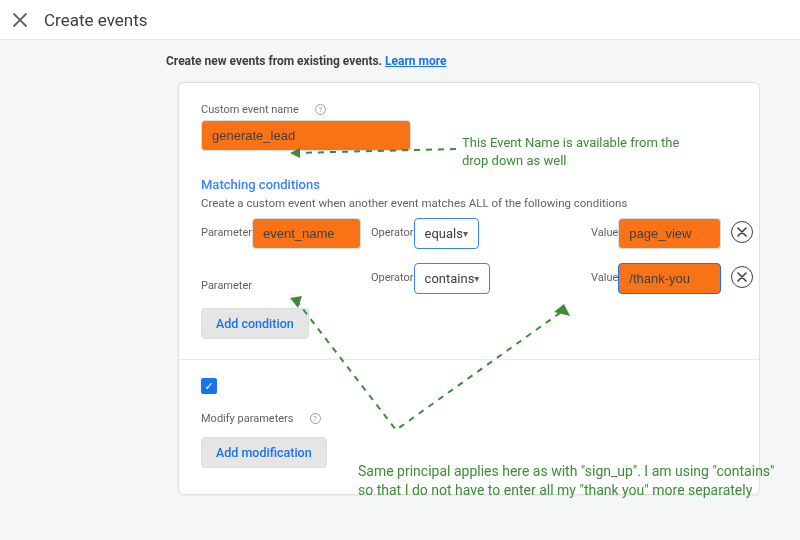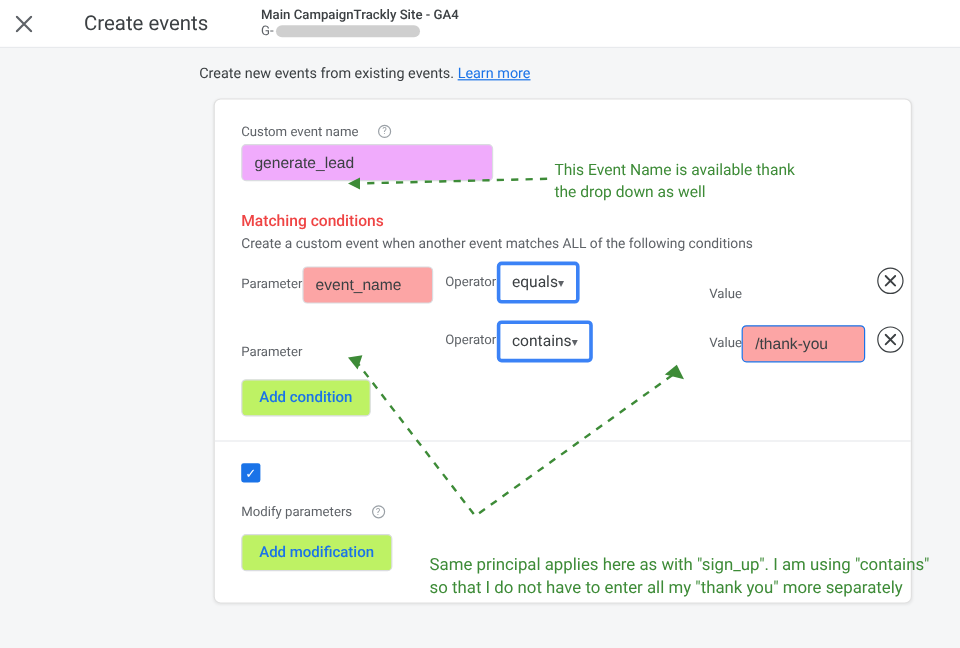--- a/index.html
+++ b/index.html
@@ -13,21 +13,20 @@
       overflow: hidden;
       position: relative;
     }
     .header {
       background: #fff;
       height: 40px;
       display: flex;
       align-items: center;
       padding: 0 12px;
       border-bottom: 1px solid #e8eaed;
-      gap: 26px;
     }
     .close-icon {
       width: 16px; height: 16px;
       display: flex; align-items: center; justify-content: center;
       cursor: pointer;
       color: #5f6368;
     }
     .header-title {
       font-size: 17px;
       color: #3c4043;
@@ -54,20 +53,21 @@
       width: 120px; height: 10px;
       background: #cfcfcf;
       border-radius: 5px;
       vertical-align: middle;
       margin-left: 2px;
     }
     .intro {
       padding: 14px 0 6px 166px;
       font-size: 12px;
       color: #3c4043;
+      font-weight: bold;
     }
     .intro a { color: #1a73e8; text-decoration: underline; }
     .panel {
       background: #fff;
       margin: 8px 40px 0 178px;
       border: 1px solid #e0e0e0;
       border-radius: 6px;
       padding: 20px 22px 26px 22px;
       box-shadow: 0 1px 2px rgba(60,64,67,0.08);
     }
@@ -93,62 +93,62 @@
       align-items: center; justify-content: center;
       font-size: 8px; color: #9aa0a6;
     }
     .text-input {
       border: 1px solid #dadce0;
       border-radius: 4px;
       padding: 7px 10px;
       font-size: 13px;
       width: 210px;
       color: #3c4043;
-      background: #f0abfc;
+      background: #f97316;
     }
     .section-heading {
       font-size: 13px;
       font-weight: 500;
-      color: #ef4444;
+      color: #3b82f6;
       margin-top: 26px;
       margin-bottom: 4px;
     }
     .section-sub {
       font-size: 11.5px;
       color: #5f6368;
       margin-bottom: 8px;
     }
     .cond-row {
       display: grid;
       grid-template-columns: 160px 210px 130px 28px;
       gap: 10px;
       align-items: end;
       margin-bottom: 14px;
     }
     .cond-row .col { display: flex; }
     .cond-row .small-label { margin-bottom: 2px; }
     .select {
-      border: 3px solid #3b82f6;
+      border: 1px solid #3b82f6;
       border-radius: 4px;
       padding: 7px 10px;
       font-size: 13px;
       color: #3c4043;
       display: flex;
       justify-content: space-between;
       align-items: center;
       background: #fff;
     }
     .select .caret { color: #5f6368; font-size: 10px; }
     .value-input {
       border: 1px solid #dadce0;
       border-radius: 4px;
       padding: 7px 10px;
       font-size: 13px;
       color: #3c4043;
-      background: #fca5a5;
+      background: #f97316;
       width: 100%;
     }
     .value-input.focused { border: 1.5px solid #1a73e8; }
     .remove-btn {
       width: 22px; height: 22px;
       border: 1.5px solid #3c4043;
       border-radius: 50%;
       display: flex; align-items: center; justify-content: center;
       color: #3c4043;
       font-size: 12px;
@@ -157,21 +157,21 @@
       margin-bottom: 4px;
     }
     .outlined-btn {
       display: inline-block;
       border: 1px solid #dadce0;
       color: #1a73e8;
       font-size: 12.5px;
       font-weight: 500;
       padding: 7px 14px;
       border-radius: 4px;
-      background: #bef264;
+      background: #e5e5e5;
       cursor: pointer;
     }
     .divider {
       height: 1px;
       background: #e8eaed;
       margin: 20px -22px 18px -22px;
     }
     .checkbox-row {
       display: flex;
       align-items: center;
@@ -206,24 +206,20 @@
 </head>
 <body>
 
 <div class="header">
   <div class="close-icon">
     <svg width="14" height="14" viewBox="0 0 14 14">
         <path d="M1 1 L13 13 M13 1 L1 13" stroke="#5f6368" stroke-width="1.8" stroke-linecap="round"></path>
       </svg>
   </div>
   <div class="header-title">Create events</div>
-  <div class="site-block">
-    <div class="site-title">Main CampaignTrackly Site - GA4</div>
-    <div class="site-sub"><span>G-</span><span class="blur"></span></div>
-  </div>
 </div>
 
 <div class="intro">
   <span>Create new events from existing events.</span>
   <a href="#">Learn more</a>
 </div>
 
 <div class="panel">
 
   <div class="small-label">
@@ -242,20 +238,21 @@
     </div>
     <div class="col">
       <div class="small-label">Operator</div>
       <div class="select">
         <span>equals</span>
         <span class="caret">▾</span>
       </div>
     </div>
     <div class="col">
       <div class="small-label">Value</div>
+      <input class="value-input" value="page_view" style="">
     </div>
     <div class="remove-btn">
       <svg width="10" height="10" viewBox="0 0 10 10">
           <path d="M1 1 L9 9 M9 1 L1 9" stroke="#3c4043" stroke-width="1.6" stroke-linecap="round"></path>
         </svg>
     </div>
   </div>
 
   <div class="cond-row">
     <div class="col">
@@ -289,21 +286,21 @@
   </div>
 
   <div class="small-label">
     <span>Modify parameters</span>
     <span class="help-icon">?</span>
   </div>
   <div style="height:8px"></div>
   <div class="outlined-btn">Add modification</div>
 </div>
 
-<div class="annotation anno1">This Event Name is available thank the drop down as well</div>
+<div class="annotation anno1">This Event Name is available from the drop down as well</div>
 <div class="annotation anno2">Same principal applies here as with "sign_up". I am using "contains" so that I do not have to enter all my "thank you" more separately</div>
 
 <svg class="overlay" width="800" height="540">
   <g stroke="#3d8b37" stroke-width="2" stroke-dasharray="6,6" fill="none">
     <line x1="294" y1="153" x2="456" y2="149"></line>
     <path d="M296 300 L396 430 L564 310"></path>
   </g>
   <g fill="#3d8b37">
     <polygon points="290,153 300,148 300,158"></polygon>
     <polygon points="290,298 302,296 298,308"></polygon>

